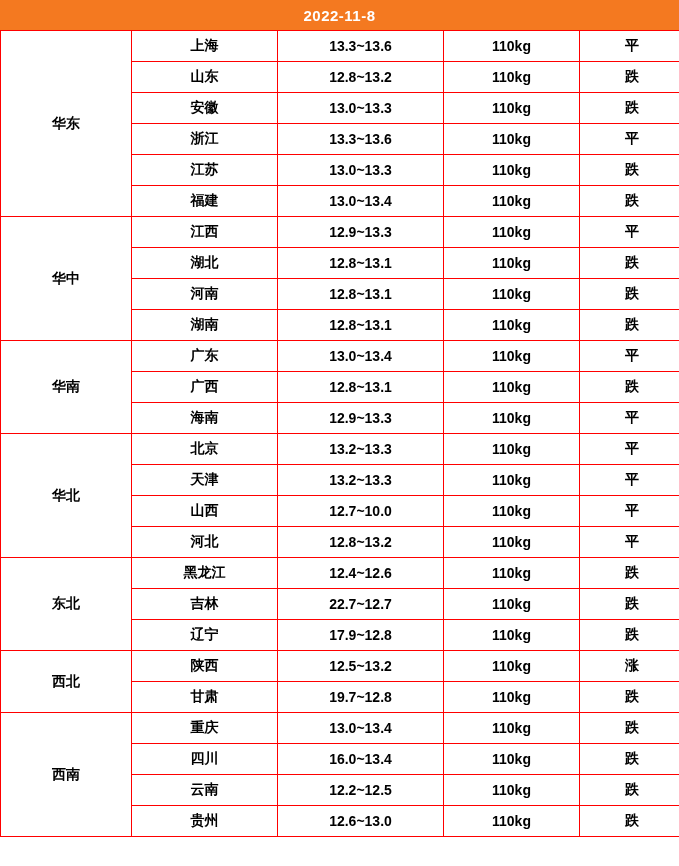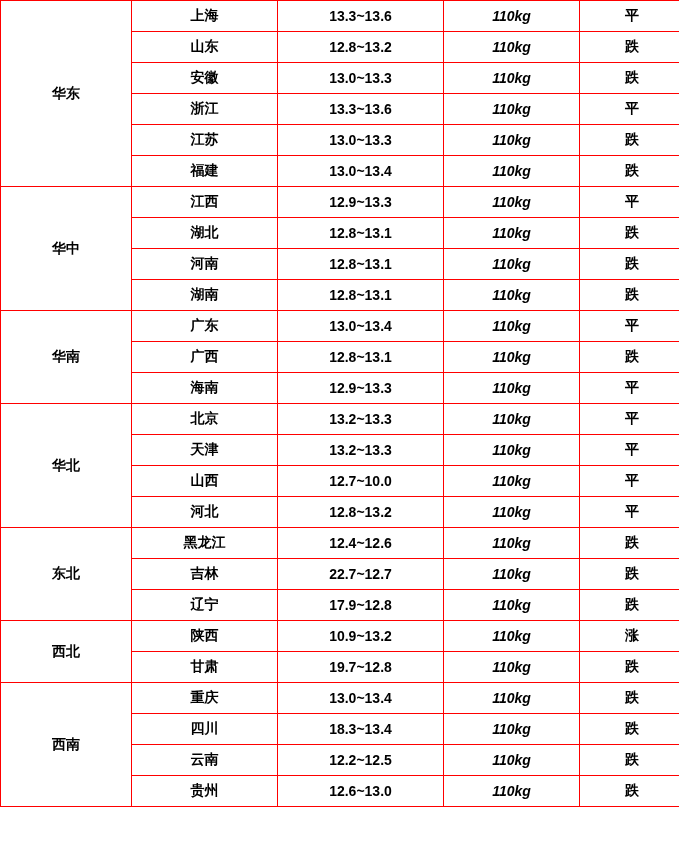--- a/index.html
+++ b/index.html
@@ -63,33 +63,33 @@
     width: 145px;
     color: #000000;
   }
   td.price-range {
     width: 165px;
     color: #000000;
   }
   td.weight {
     width: 135px;
     color: #000000;
-    font-style: italic;
   }
   td.trend {
     width: 104px;
   }
   .trend-down { color: #00a000; }
   .trend-up { color: #ff0000; }
   .trend-flat { color: #000000; }
 </style>
 </head>
 <body>
 
 <div class="sheet">
+  <div class="date-bar">2022-11-8</div>
   <table class="price">
     <tbody>
         <tr>
           <td class="region" rowspan="6">华东</td>
           <td class="province">上海</td>
           <td class="price-range">13.3~13.6</td>
           <td class="weight">110kg</td>
           <td class="trend trend-flat">平</td>
         </tr>
         <tr>
@@ -206,40 +206,40 @@
         </tr>
         <tr>
           <td class="province">辽宁</td>
           <td class="price-range">17.9~12.8</td>
           <td class="weight">110kg</td>
           <td class="trend trend-down">跌</td>
         </tr>
         <tr>
           <td class="region" rowspan="2">西北</td>
           <td class="province">陕西</td>
-          <td class="price-range">10.9~13.2</td>
+          <td class="price-range">12.5~13.2</td>
           <td class="weight">110kg</td>
           <td class="trend trend-up">涨</td>
         </tr>
         <tr>
           <td class="province">甘肃</td>
           <td class="price-range">19.7~12.8</td>
           <td class="weight">110kg</td>
           <td class="trend trend-down">跌</td>
         </tr>
         <tr>
           <td class="region" rowspan="4">西南</td>
           <td class="province">重庆</td>
           <td class="price-range">13.0~13.4</td>
           <td class="weight">110kg</td>
           <td class="trend trend-down">跌</td>
         </tr>
         <tr>
           <td class="province">四川</td>
-          <td class="price-range">18.3~13.4</td>
+          <td class="price-range">16.0~13.4</td>
           <td class="weight">110kg</td>
           <td class="trend trend-down">跌</td>
         </tr>
         <tr>
           <td class="province">云南</td>
           <td class="price-range">12.2~12.5</td>
           <td class="weight">110kg</td>
           <td class="trend trend-down">跌</td>
         </tr>
         <tr>

